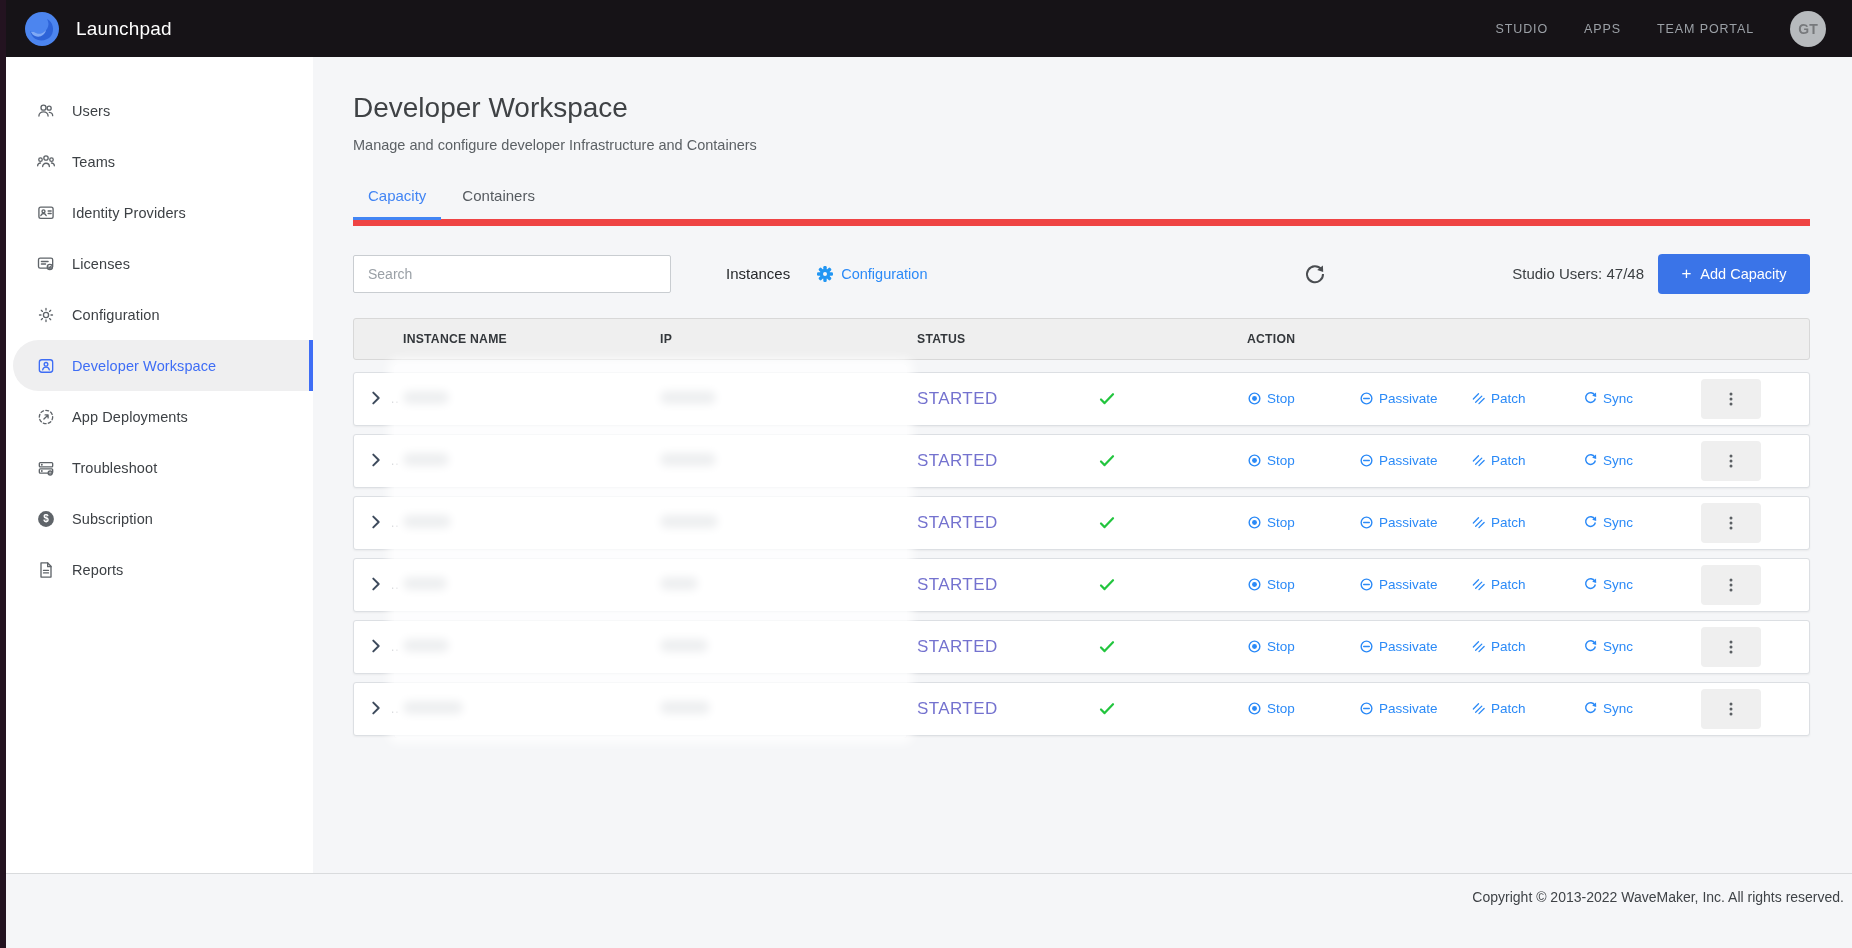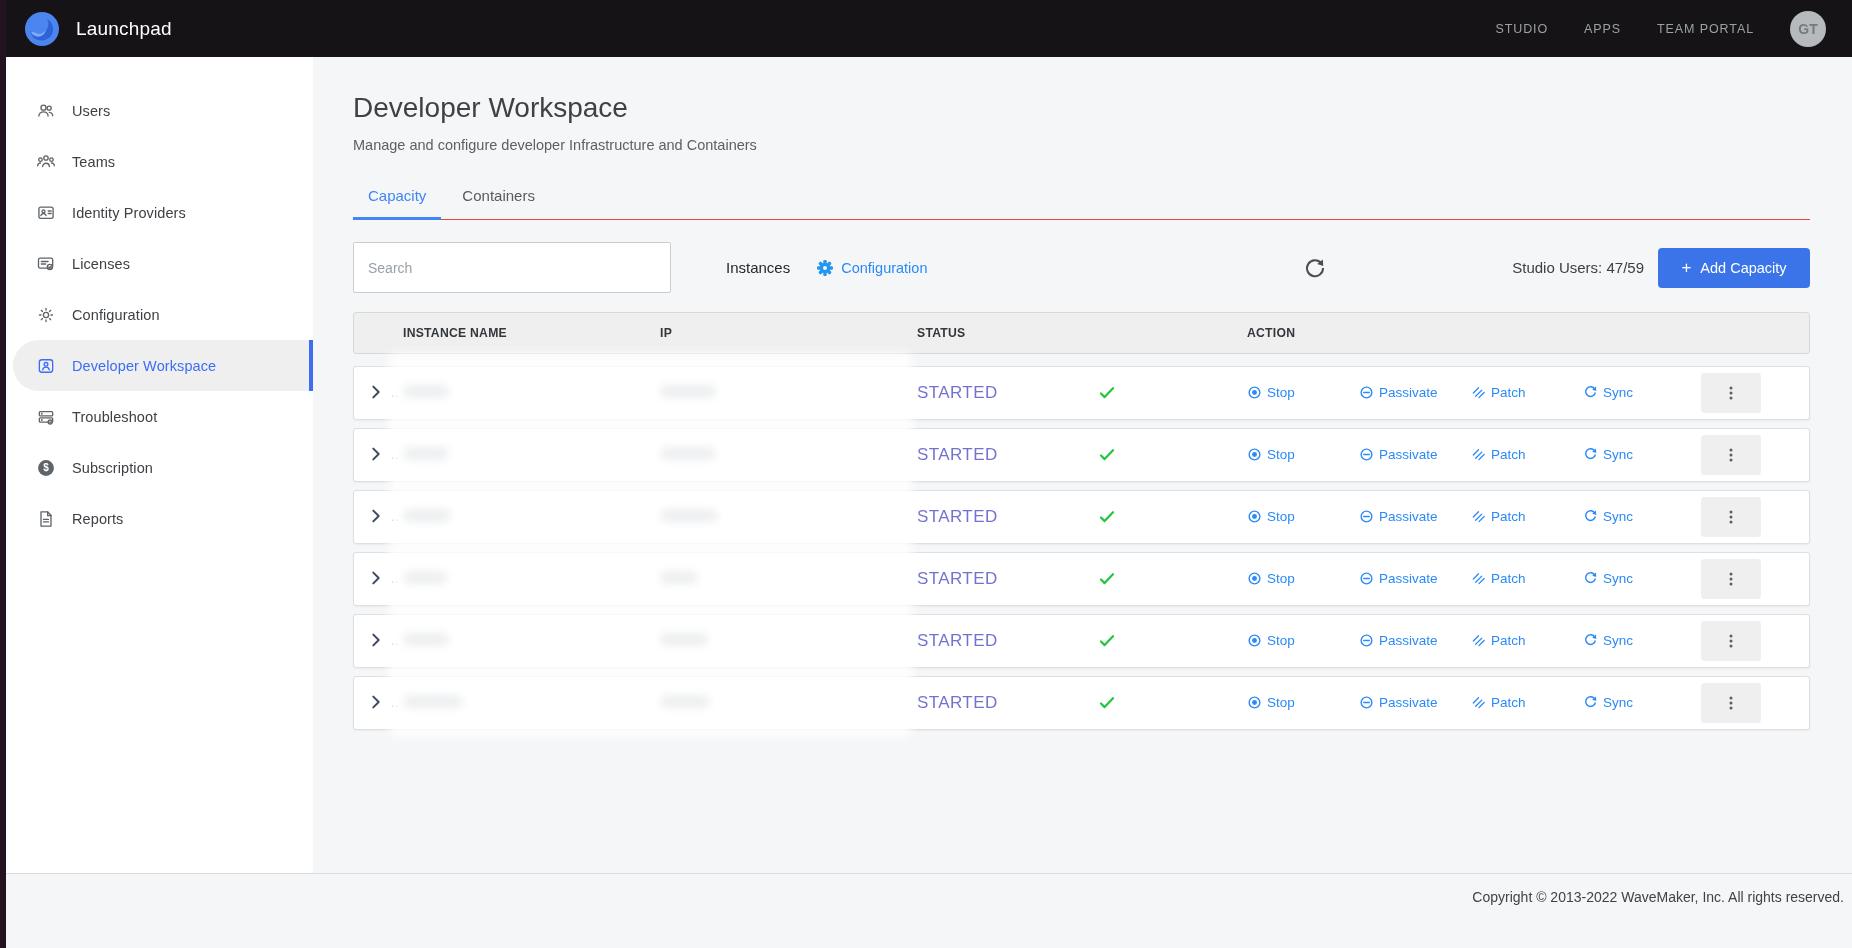--- a/index.html
+++ b/index.html
@@ -32,28 +32,28 @@
   .nav-item .lbl { margin-left:16px; font-size:14.5px; font-weight:500; letter-spacing:.1px; }
   .nav-item.active { background:#efeff0; border-radius:26px 0 0 26px; margin-left:13px; padding-left:23px; }
   .nav-item.active::after { content:""; position:absolute; right:0; top:0; width:4px; height:100%; background:#3e6df5; }
   .nav-item.active .ico, .nav-item.active .lbl { color:#3e6df5; }
 
   
   .content { flex:1; background:#f5f6f8; padding:34px 42px 0 40px; min-width:0; }
   .page-title { font-size:28px; font-weight:400; color:#3f4245; line-height:1.2; }
   .page-sub { margin-top:12px; font-size:14.5px; color:#5c6165; }
 
-  .tabs { display:flex; margin-top:34px; border-bottom:1px solid #ef4444; }
+  .tabs { display:flex; margin-top:34px; border-bottom:7px solid #ef4444; }
   .tab { font-size:15px; padding:0 15px 13px 15px; color:#565b60; cursor:pointer; border-bottom:3px solid transparent; margin-bottom:-1px; }
   .tab.active { color:#4285f4; font-weight:500; border-bottom-color:#4285f4; }
   .tab + .tab { margin-left:6px; }
 
   
   .toolbar { display:flex; align-items:center; margin-top:28px; height:40px; }
-  .search { width:318px; height:51px; border:1px solid #c9cdd1; border-radius:2px; background:#fff;
+  .search { width:318px; height:38px; border:1px solid #c9cdd1; border-radius:2px; background:#fff;
             font-size:14px; color:#3c4043; padding:0 14px; outline:none; font-family:inherit; }
   .search::placeholder { color:#9aa0a6; }
   .instances-lbl { margin-left:55px; font-size:15px; color:#26282b; }
   .config-link { margin-left:26px; display:flex; align-items:center; color:#2b8af7; font-size:14.5px; text-decoration:none; cursor:pointer; }
   .config-link svg { margin-right:7px; }
   .refresh-btn { margin-left:auto; width:22px; height:22px; background:none; border:none; cursor:pointer; color:#4a4d51; display:flex; }
   .studio-users { margin-left:186px; font-size:15px; color:#3c4043; white-space:nowrap; }
   .add-btn { margin-left:14px; width:152px; height:40px; background:#3a74e8; color:#fff; border:none; border-radius:4px;
              font-size:14.5px; font-family:inherit; cursor:pointer; display:flex; align-items:center; justify-content:center; }
   .add-btn .plus { font-size:17px; margin-right:9px; font-weight:400; }
@@ -180,20 +180,29 @@
         <span class="ico">
           <svg viewBox="0 0 24 24" width="20" height="20" fill="none" stroke="currentColor" stroke-width="1.6" stroke-linecap="round">
             <rect x="4" y="4.5" width="16" height="15" rx="3"></rect>
             <circle cx="12" cy="10" r="2.2"></circle>
               <path d="M8 16.6c.5-2 2.1-3.2 4-3.2s3.5 1.2 4 3.2"></path>
           </svg>
         </span>
         <span class="lbl">Developer Workspace</span>
       </div>
 
+      <div class="nav-item">
+        <span class="ico">
+          <svg viewBox="0 0 24 24" width="20" height="20" fill="none" stroke="currentColor" stroke-width="1.6" stroke-linecap="round">
+            <circle cx="12" cy="12" r="8" stroke-dasharray="3.4 2.8"></circle>
+            <path d="M9.5 14.5l5-5M14.5 9.5h-3.6M14.5 9.5v3.6"></path>
+          </svg>
+        </span>
+        <span class="lbl">App Deployments</span>
+      </div>
 
       <div class="nav-item">
         <span class="ico">
           <svg viewBox="0 0 24 24" width="20" height="20" fill="none" stroke="currentColor" stroke-width="1.6" stroke-linecap="round">
             <rect x="4" y="5.5" width="16" height="5.2" rx="1.2"></rect>
               <rect x="4" y="13" width="16" height="5.2" rx="1.2"></rect>
             <path d="M7 8.1h.01M7 15.6h.01" stroke-width="2.2"></path>
               <circle cx="17" cy="18" r="2.4"></circle>
           </svg>
         </span>
@@ -246,21 +255,21 @@
             <circle cx="9" cy="9" r="2" fill="#f5f6f8"></circle>
           </svg>
           <span>Configuration</span>
         </a>
         <button class="refresh-btn">
           <svg width="22" height="22" viewBox="0 0 22 22" fill="none">
             <path d="M17.2 6.2A8 8 0 1 0 19 11" stroke="currentColor" stroke-width="2"></path>
             <polygon points="18.9,2.6 19.2,9.1 13.2,7.1" fill="currentColor"></polygon>
           </svg>
         </button>
-        <span class="studio-users">Studio Users: 47/59</span>
+        <span class="studio-users">Studio Users: 47/48</span>
         <button class="add-btn">
           <span class="plus">+</span>
           <span>Add Capacity</span>
         </button>
       </div>
 
       <div class="table-wrap">
         <div class="thead grid-cols">
           <span></span>
           <span>INSTANCE NAME</span>

